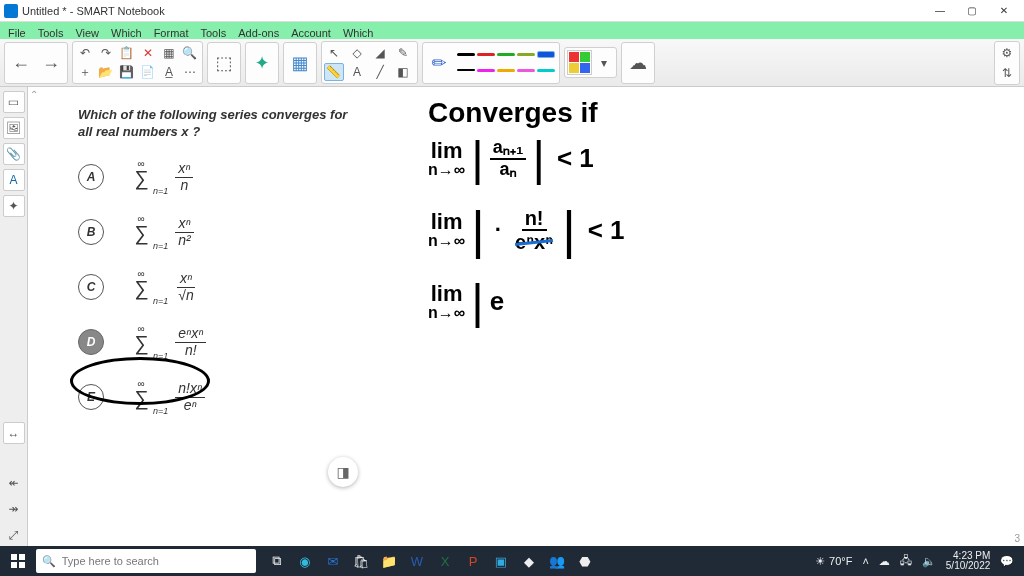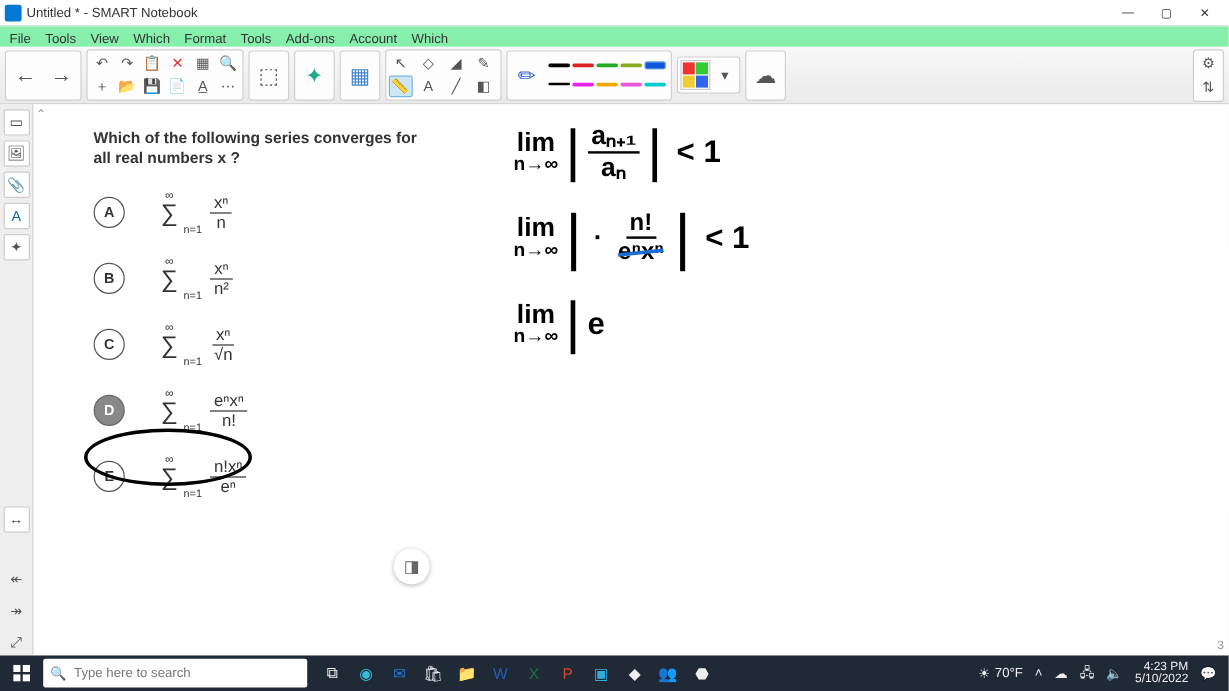--- a/index.html
+++ b/index.html
@@ -29,21 +29,21 @@
 
 .workspace { flex: 1; display: flex; background: #f0f0f0; position: relative; }
 .left-strip { width: 28px; background: #eee; border-right: 1px solid #ccc; display: flex; flex-direction: column; align-items: center; gap: 4px; padding-top: 4px; }
 .left-strip .lbtn { width: 22px; height: 22px; border: 1px solid #ccc; background: #fff; border-radius: 2px; font-size: 12px; display:flex;align-items:center;justify-content:center;color:#555;}
 .left-strip .spacer2 { flex: 1; }
 
 .canvas-area { flex: 1; position: relative; background: #fff; }
 .page-scroll-corner { position: absolute; top: 2px; left: 2px; font-size: 10px; color: #999; }
 
 
-.question { position: absolute; left: 50px; top: 20px; width: 280px; font-size: 13px; color: #333; font-family: 'Times New Roman', serif; }
+.question { position: absolute; left: 50px; top: 20px; width: 280px; font-size: 13px; color: #333; font-family: 'Times New Roman', serif; font-style: italic; }
 .question .stem { font-weight: 600; font-size: 13px; line-height: 1.3; }
 .question .opt { display: flex; align-items: center; gap: 10px; margin-top: 18px; }
 .opt-letter { width: 26px; height: 26px; border: 1.5px solid #555; border-radius: 50%; display: flex; align-items: center; justify-content: center; font-size: 12px; font-weight: 600; }
 .opt-letter.selected { background: #888; color: #fff; border-color: #666; }
 .opt-math { font-family: 'Times New Roman', serif; font-size: 16px; }
 .circle-ans { position: absolute; border: 3px solid #000; border-radius: 50%; }
 
 
 .handwriting { position: absolute; font-family: 'Comic Sans MS', cursive; color: #000; font-weight: 600; }
 .hw1 { left: 400px; top: 10px; font-size: 26px; }
@@ -268,27 +268,28 @@
               <span class="num">n!xⁿ</span>
               <span class="den">eⁿ</span>
             </span>
         </div>
       </div>
     </div>
 
     <div class="circle-ans" style="left:42px; top:270px; width:140px; height:48px;"></div>
 
     <div class="handwriting hw1">
+      <div style="font-size:28px">Converges if</div>
       <div style="display:flex;align-items:center;gap:6px;margin-top:2px">
         <div style="display:flex;flex-direction:column;align-items:center;font-size:22px;line-height:1">
           <span>lim</span>
           <span style="font-size:16px">n→∞</span>
         </div>
         <span style="font-size:48px;font-weight:400">|</span>
-        <span class="frac" style="font-size:22px">
+        <span class="frac" style="font-size:18px">
           <span class="num" style="border-bottom:2px solid #000">aₙ₊₁</span>
           <span class="den">aₙ</span>
         </span>
         <span style="font-size:48px;font-weight:400">|</span>
         <span style="font-size:26px;margin-left:6px">&lt; 1</span>
       </div>
 
       <div style="display:flex;align-items:center;gap:6px;margin-top:14px">
         <div style="display:flex;flex-direction:column;align-items:center;font-size:22px;line-height:1">
           <span>lim</span>

